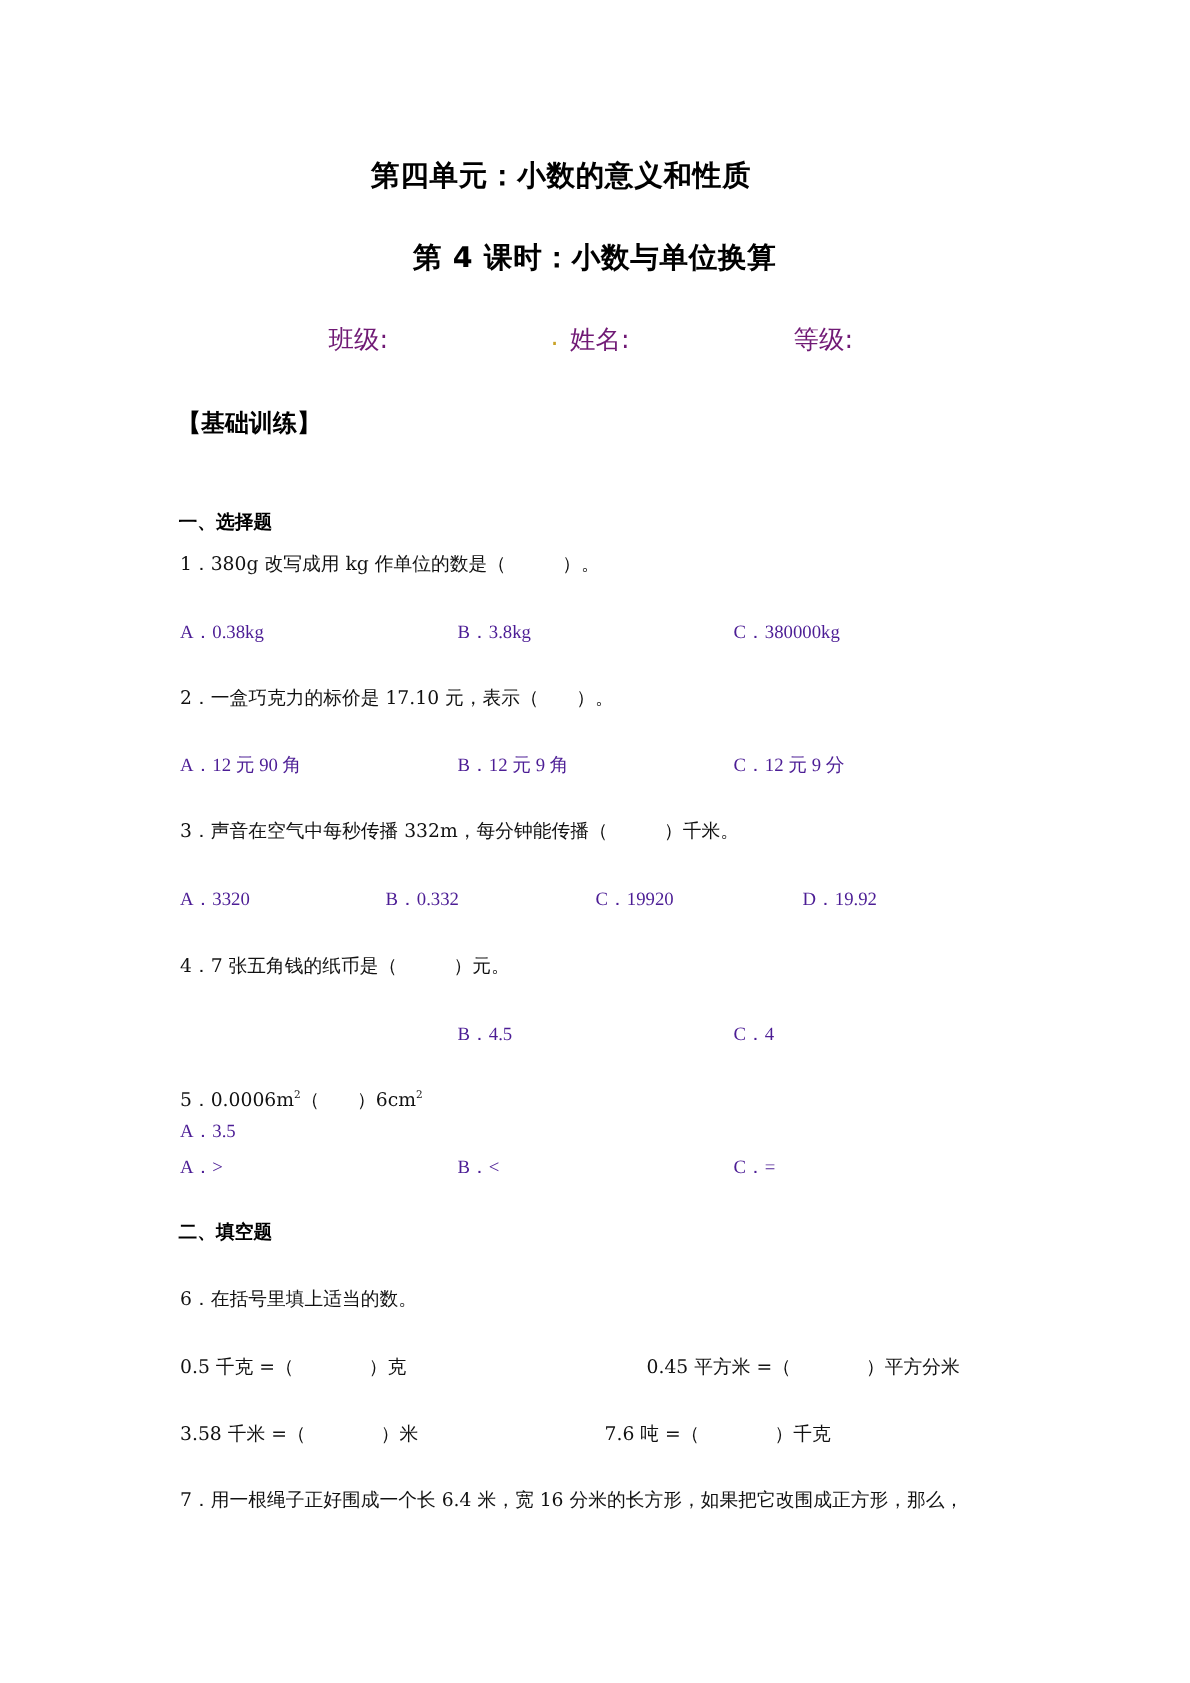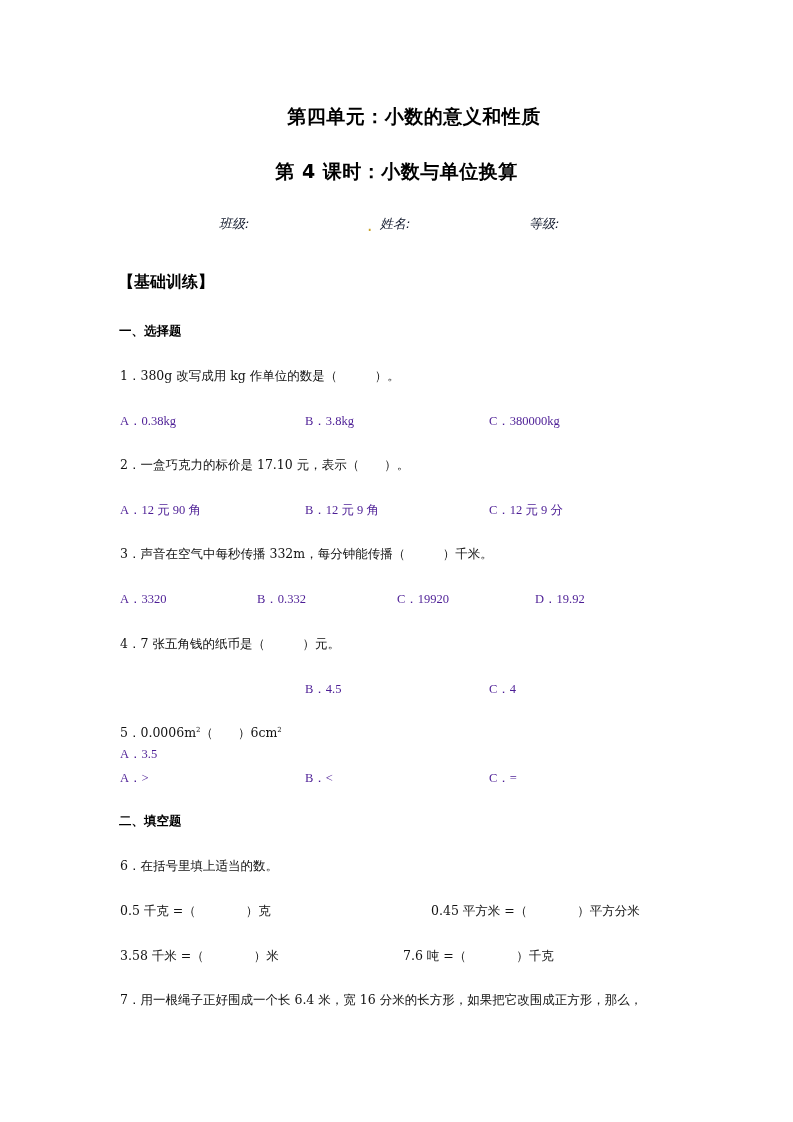--- a/index.html
+++ b/index.html
@@ -1,41 +1,41 @@
 <!DOCTYPE html>
 <html><head>
 <meta charset="utf-8">
 <style>
   html, body { margin: 0; padding: 0; background: #ffffff; }
   body { width: 793px; height: 1122px; position: relative; overflow: hidden;
          font-family: "DejaVu Sans", "Liberation Sans", sans-serif; color: #000; }
   .abs { position: absolute; white-space: nowrap; }
   .title { font-weight: bold; font-size: 19px; letter-spacing: 0.5px; }
-  .info { font-size: 13px; color: #0f172a; font-style: italic; }
+  .info { font-size: 17px; color: #701a75; }
   .dot { color: #c9a227; font-size: 17px; }
   .section { font-weight: bold; font-size: 16px; }
   .subsec { font-weight: bold; font-size: 12.5px; }
   .q { font-size: 12.5px; font-family: "DejaVu Serif", "Liberation Serif", serif; color: #111; }
   .opt { font-size: 12.5px; font-family: Liberation Serif, serif; color: #4c1d95; }
   sup { font-size: 7px; }
 </style>
 </head>
 <body>
 
-<div class="abs title" style="left:0;width:748px;text-align:center;top:104px;margin-left:40px;">第四单元：小数的意义和性质</div>
+<div class="abs title" style="left:0;width:748px;text-align:center;top:104px;">第四单元：小数的意义和性质</div>
 <div class="abs title" style="left:0;width:793px;text-align:center;top:159px;">第 4 课时：小数与单位换算</div>
 
 <div class="abs info" style="left:219px;top:215px;">班级:</div>
 <div class="abs dot" style="left:367px;top:215px;">.</div>
 <div class="abs info" style="left:380px;top:215px;">姓名:</div>
 <div class="abs info" style="left:529px;top:215px;">等级:</div>
 
 <div class="abs section" style="left:118px;top:272px;">【基础训练】</div>
 
-<div class="abs subsec" style="left:119px;top:323px;">一、选择题</div>
+<div class="abs subsec" style="left:119px;top:340px;">一、选择题</div>
 
 <div class="abs q" style="left:120px;top:368px;">1．380g 改写成用 kg 作单位的数是（　　　）。</div>
 <div class="abs opt" style="left:120px;top:413px;">A．0.38kg</div>
 <div class="abs opt" style="left:305px;top:413px;text-align:center;">B．3.8kg</div>
 <div class="abs opt" style="left:489px;top:413px;">C．380000kg</div>
 
 <div class="abs q" style="left:120px;top:457px;">2．一盒巧克力的标价是 17.10 元，表示（　　）。</div>
 <div class="abs opt" style="left:120px;top:502px;">A．12 元 90 角</div>
 <div class="abs opt" style="left:305px;top:502px;">B．12 元 9 角</div>
 <div class="abs opt" style="left:489px;top:502px;">C．12 元 9 分</div>

